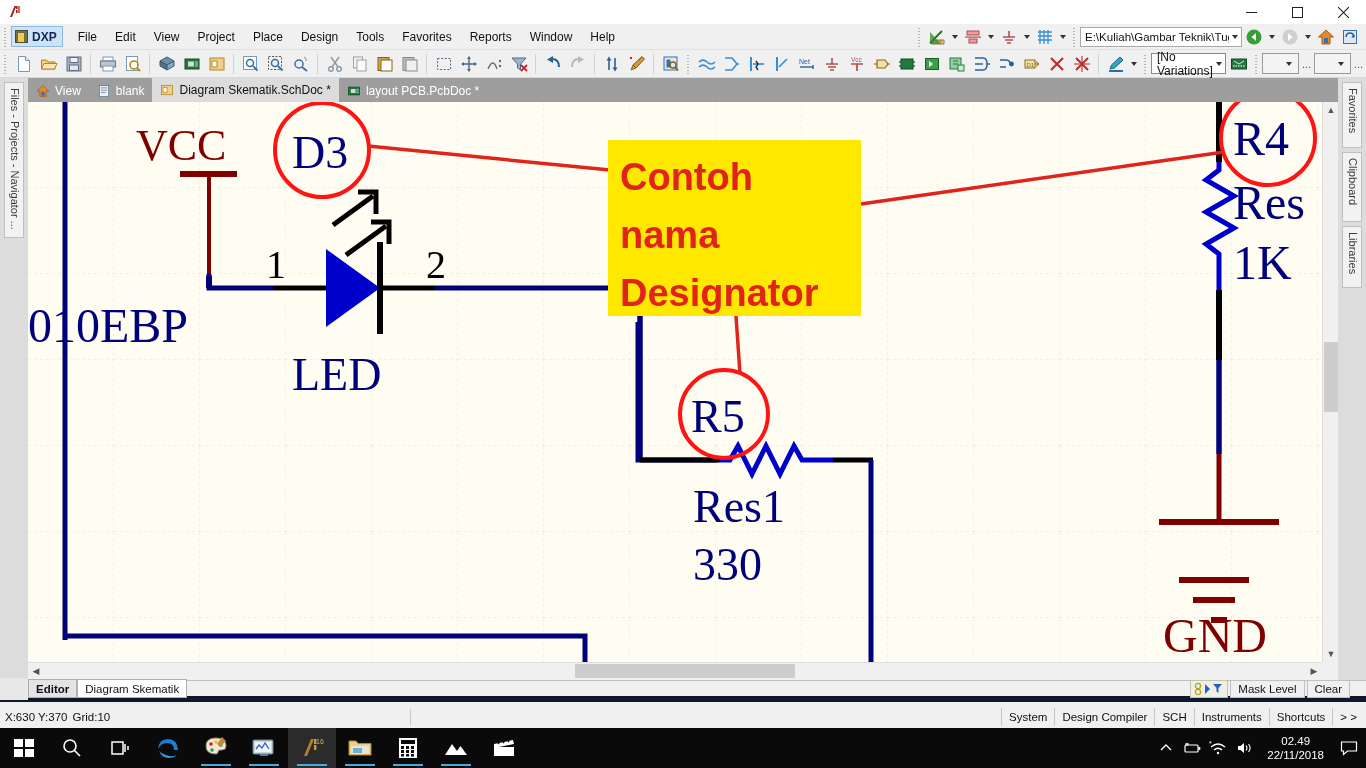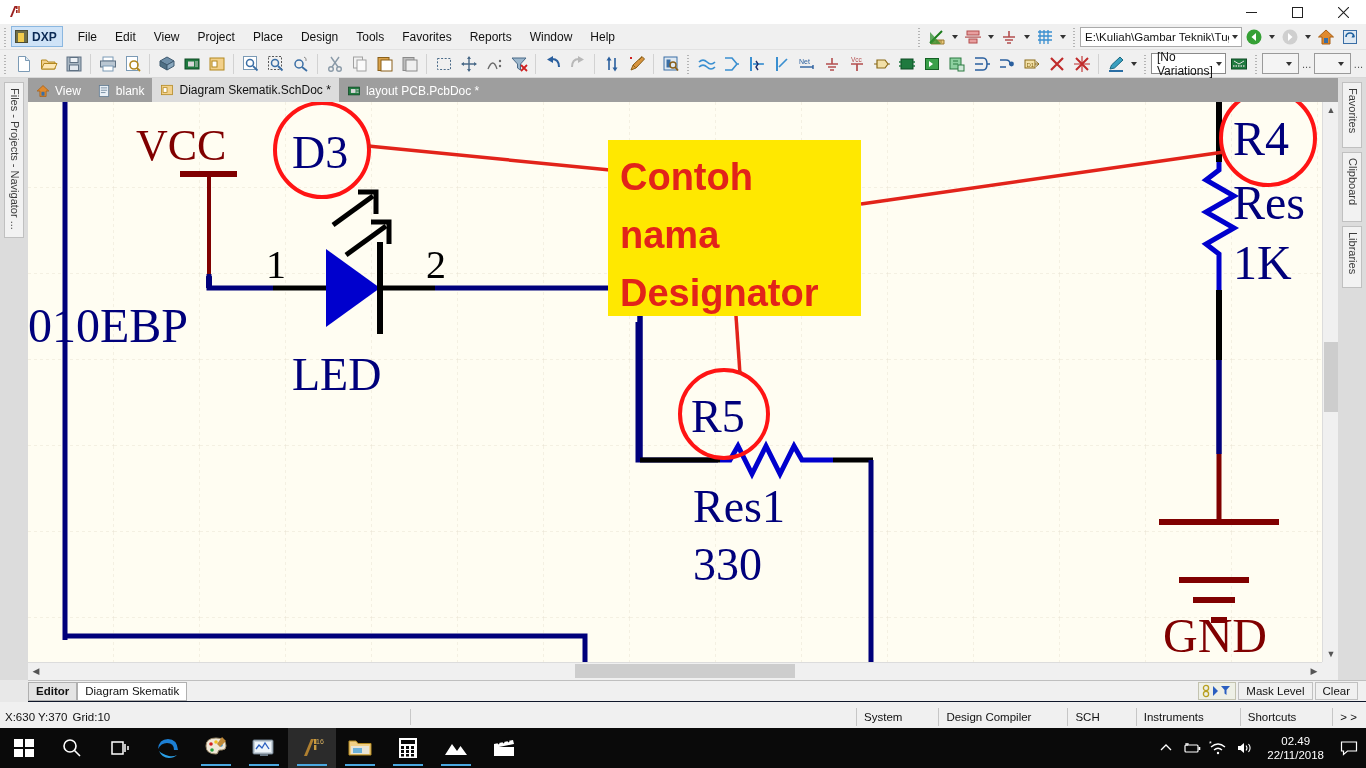--- a/index.html
+++ b/index.html
@@ -174,29 +174,29 @@
   .hsc-left { left: 0; } .hsc-right { right: 0; }
   .hsc-thumb {
     position: absolute; left: 547px; top: 1px; width: 220px; height: 14px; background: #cdcdcd;
   }
   .arrowglyph { font-size: 9px; color: #555; line-height: 1; }
 
   
   .panelbar {
     position: absolute; left: 0; top: 680px; width: 1366px; height: 22px;
     background: #f0f0f0; display: flex; align-items: center;
-    border-top: 1px solid #bfbfbf; border-bottom: 1px solid #0f172a;
+    border-top: 1px solid #bfbfbf; border-bottom: 6px solid #0f172a;
   }
   .ptab {
     height: 19px; padding: 0 7px; font-size: 11.5px; color: #111;
     display: flex; align-items: center; border: 1px solid transparent;
   }
   .ptab.sel { background: #e4e4e4; border: 1px solid #b0b0b0; font-weight: 700; }
   .ptab.plain { background: #ffffff; border: 1px solid #b0b0b0; }
-  .mask-group { margin-left: auto; display: flex; align-items: center; padding-right: 8px; }
+  .mask-group { margin-left: auto; display: flex; align-items: center; padding-right: 16px; }
   .maskicon {
     width: 38px; height: 18px; background: #eef0e6; border: 1px solid #c3c3b0;
     display: flex; align-items: center; justify-content: center; gap: 2px;
   }
   .mbtn {
     height: 18px; padding: 0 7px; font-size: 11.5px; color: #111;
     display: flex; align-items: center; border: 1px solid #c0c0c0; background: #f0f0f0;
     margin-left: 2px;
   }
 
@@ -204,21 +204,21 @@
   .statusbar {
     position: absolute; left: 0; top: 706px; width: 1366px; height: 22px;
     background: #f0f0f0; display: flex; align-items: center;
     font-size: 11.5px; color: #111;
   }
   .st-text { padding-left: 5px; white-space: nowrap; }
   .st-sep { width: 1px; height: 16px; background: #c8c8c8; margin: 0 6px; }
   .status-right { margin-left: auto; display: flex; align-items: center; padding-right: 2px; }
   .sbtn {
     height: 18px; padding: 0 7px; font-size: 11.5px; color: #111;
-    display: flex; align-items: center; border-left: 1px solid #c6c6c6; margin-left: 29px;
+    display: flex; align-items: center; border-left: 1px solid #c6c6c6;
   }
 
   
   .taskbar {
     position: absolute; left: 0; top: 728px; width: 1366px; height: 40px;
     background: #0a0a0a; display: flex; align-items: center;
   }
   .tb-item {
     width: 48px; height: 40px; display: flex; align-items: center; justify-content: center;
     position: relative; flex: none;

